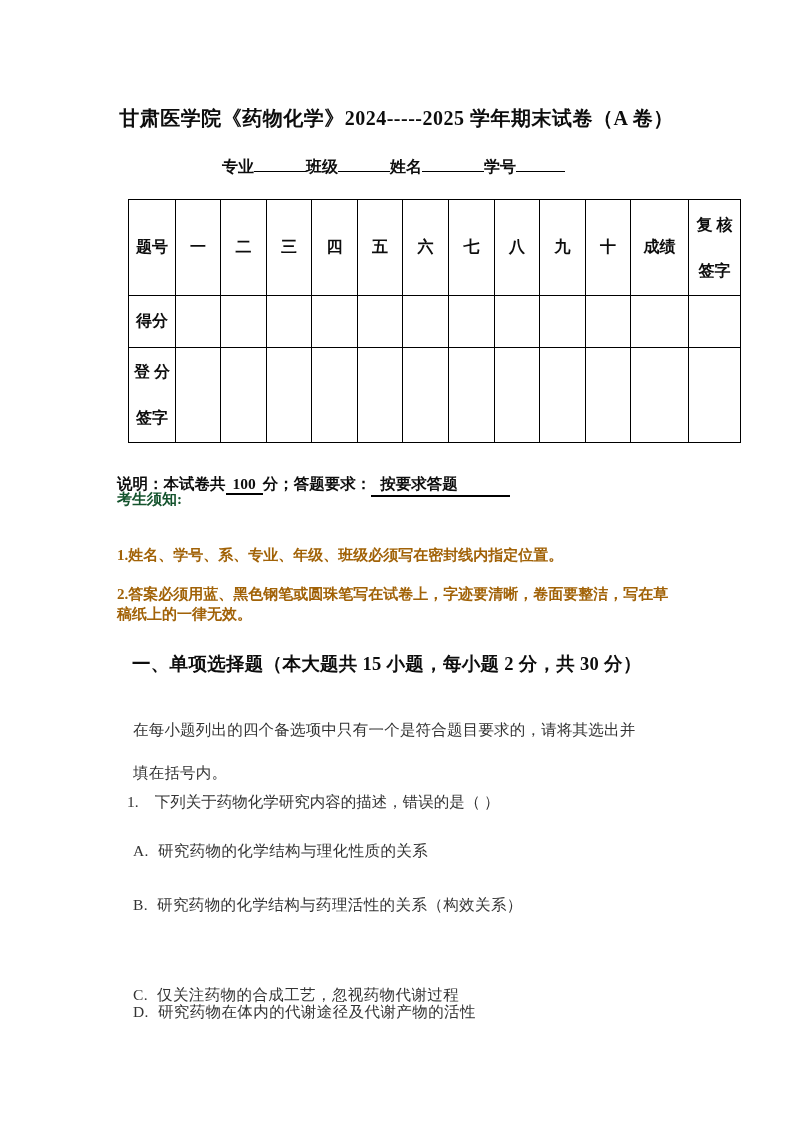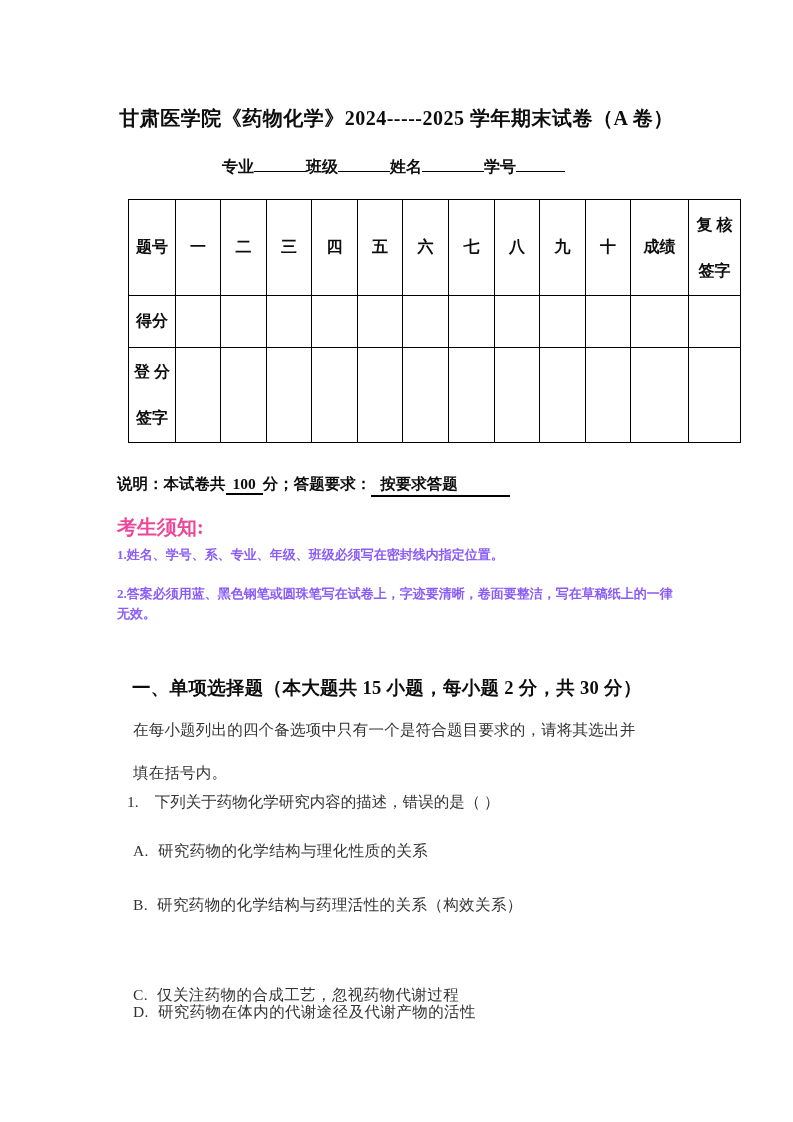--- a/index.html
+++ b/index.html
@@ -44,33 +44,33 @@
   .tr-sign{height:95px;}
   .two-line div{line-height:46px;text-align:center;}
   
   .note{
     position:absolute;top:474px;left:117px;
     font-size:15.5px;font-weight:bold;white-space:nowrap;color:#0d0d0d;
   }
   .ub1{display:inline-block;padding:0 7px;border-bottom:2.2px solid #000;}
   .ub2{display:inline-block;padding-left:9px;padding-right:52px;border-bottom:2.2px solid #000;}
   .notice-title{
-    position:absolute;top:514px;left:117px;
-    font-size:20px;font-weight:bold;color:#ec4899;
+    position:absolute;top:490px;left:117px;
+    font-size:15px;font-weight:bold;color:#14532d;
   }
   .notice-item{
     position:absolute;left:117px;
-    font-size:13px;font-weight:bold;color:#8b5cf6;
+    font-size:15px;font-weight:bold;color:#a16207;
   }
   .ni1{top:546px;white-space:nowrap;}
   .ni2{top:584px;width:560px;line-height:20px;}
   
   .sec-heading{
     position:absolute;top:651px;left:132px;
-    font-size:18.5px;font-weight:bold;letter-spacing:0.3px;color:#0d0d0d;white-space:nowrap;margin-top:24px;
+    font-size:18.5px;font-weight:bold;letter-spacing:0.3px;color:#0d0d0d;white-space:nowrap;
   }
   .sec-intro{
     position:absolute;top:708px;left:133px;width:508px;
     font-size:15.5px;line-height:43px;letter-spacing:0.2px;color:#333;
   }
   .question{
     position:absolute;top:792px;left:127px;
     font-size:15.5px;color:#333;white-space:nowrap;
   }
   .q-num{margin-right:16px;}

